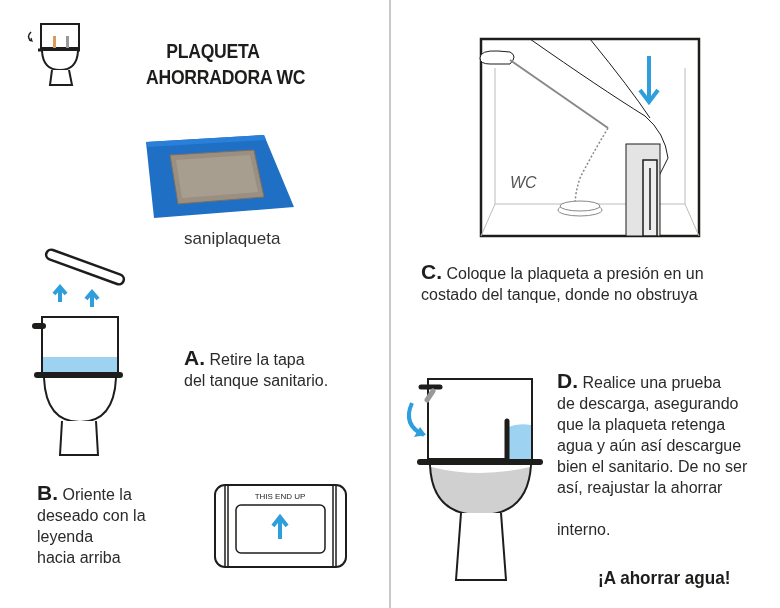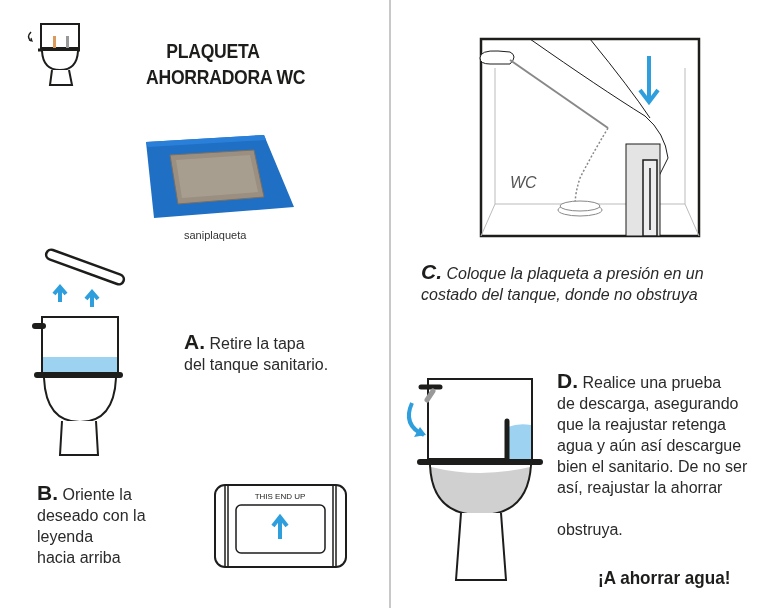--- a/index.html
+++ b/index.html
@@ -4,26 +4,26 @@
 <style>
   html, body { margin: 0; padding: 0; }
   body {
     width: 780px; height: 608px; background: #ffffff; position: relative; overflow: hidden;
     font-family: "Liberation Sans", "DejaVu Sans", sans-serif; color: #1d1d1b;
   }
   .abs { position: absolute; }
   .divider { left: 389px; top: 0; width: 2px; height: 608px; background: #c8c8c8; }
   .title { left: 146px; top: 38px; font-weight: bold; font-size: 20px; line-height: 26px; letter-spacing: -0.3px; transform: scaleX(0.88); transform-origin: left top; }
   .title .l1 { display: block; padding-left: 23px; }
-  .caption { left: 184px; top: 229px; font-size: 11px; color: #333; }
+  .caption { left: 184px; top: 229px; font-size: 17px; color: #333; }
   .step { font-size: 16px; line-height: 21px; color: #2a2a2a; }
   .step .letter { font-weight: bold; font-size: 21px; color: #1d1d1b; }
-  .stepA { left: 184px; top: 331px; }
+  .stepA { left: 184px; top: 347px; }
   .stepB { left: 37px; top: 482px; width: 140px; }
-  .stepC { left: 421px; top: 261px; width: 350px; font-style: italic; }
+  .stepC { left: 421px; top: 261px; width: 350px; }
   .stepD { left: 557px; top: 370px; width: 220px; }
   .cta { left: 598px; top: 567px; font-weight: bold; font-size: 19px; transform: scaleX(0.9); transform-origin: left top; }
   svg { position: absolute; overflow: visible; }
 </style>
 </head>
 <body>
 
 <div class="abs divider"></div>
 
 <svg style="left:22px;top:22px" width="60" height="65" viewBox="0 0 60 65">
@@ -122,21 +122,21 @@
   <line x1="22" y1="87" x2="142" y2="87" stroke="#1d1d1b" stroke-width="6" stroke-linecap="round"></line>
   <path d="M32 90 Q34 140 82 140 Q130 140 133 90 Z" fill="#d0d0d0" stroke="#1d1d1b" stroke-width="2"></path>
   <path d="M33 92 Q82 104 132 92 L132 90 L33 90 Z" fill="#fff"></path>
   <path d="M63 138 L58 205 L108 205 L103 138" fill="#fff" stroke="#1d1d1b" stroke-width="2"></path>
 </svg>
 
 <div class="abs step stepD">
   <span class="letter">D.</span>
   <span>Realice una prueba</span><br>
   <span>de descarga, asegurando</span><br>
-  <span>que la reajustar retenga</span><br>
+  <span>que la plaqueta retenga</span><br>
   <span>agua y aún así descargue</span><br>
   <span>bien el sanitario. De no ser</span><br>
   <span>así, reajustar la ahorrar</span><br>
   <br>
-  <span>obstruya.</span>
+  <span>interno.</span>
 </div>
 
 <div class="abs cta">¡A ahorrar agua!</div>
 
 </body></html>

